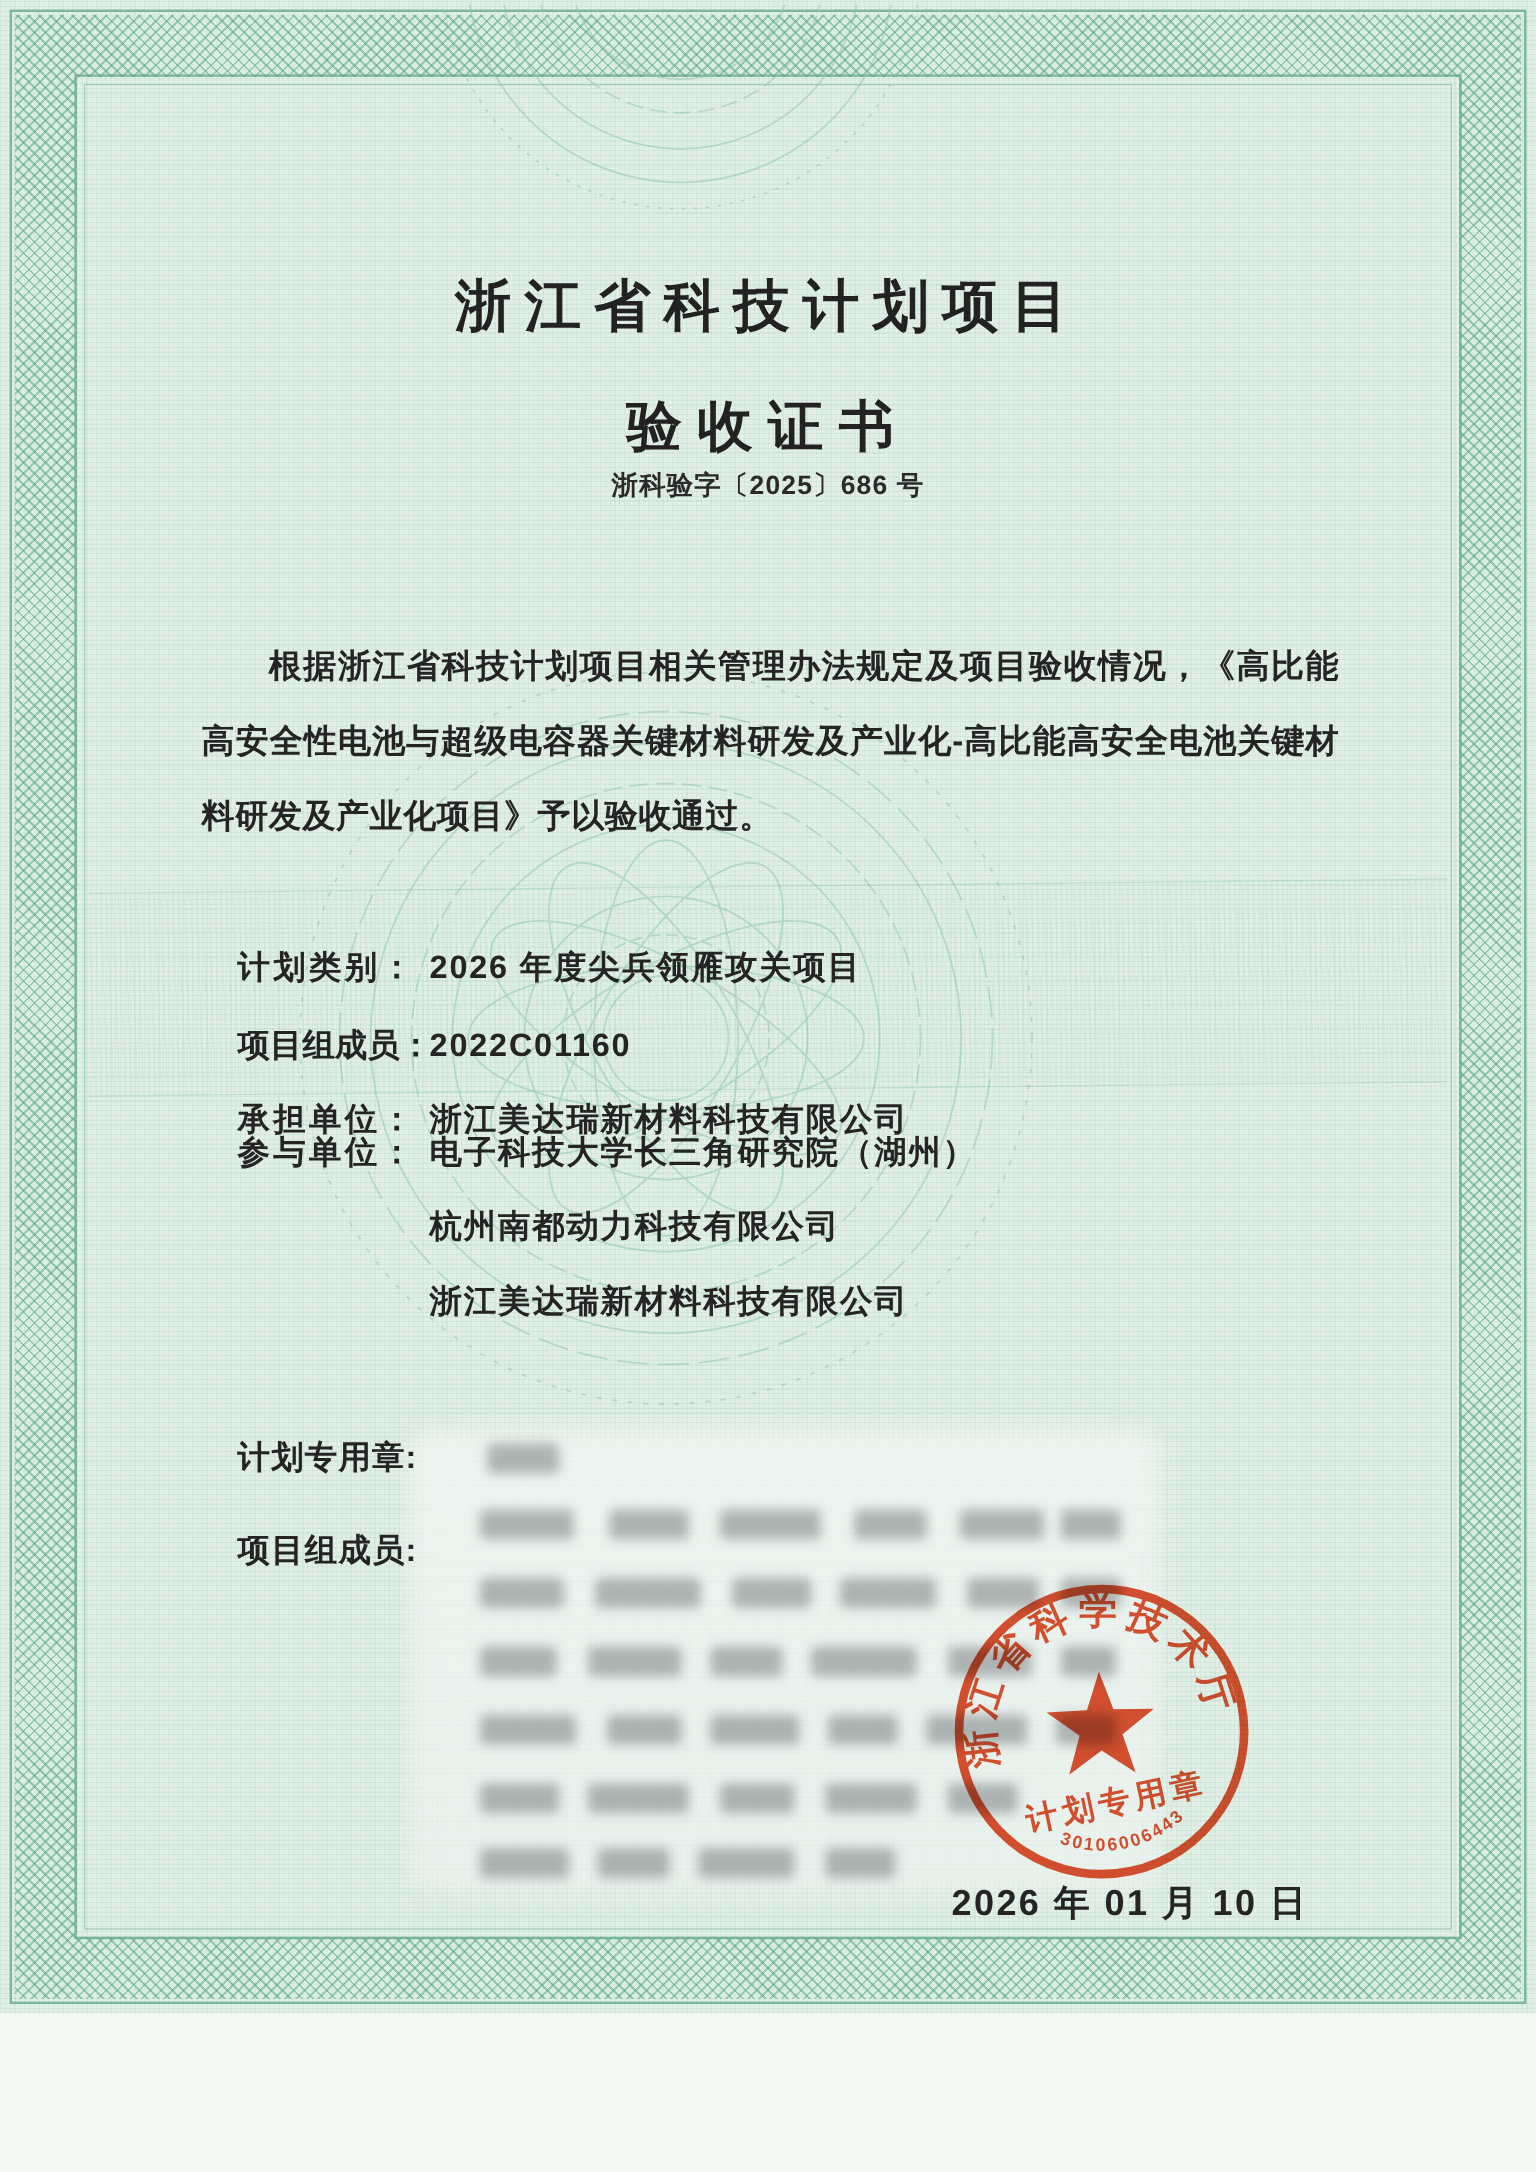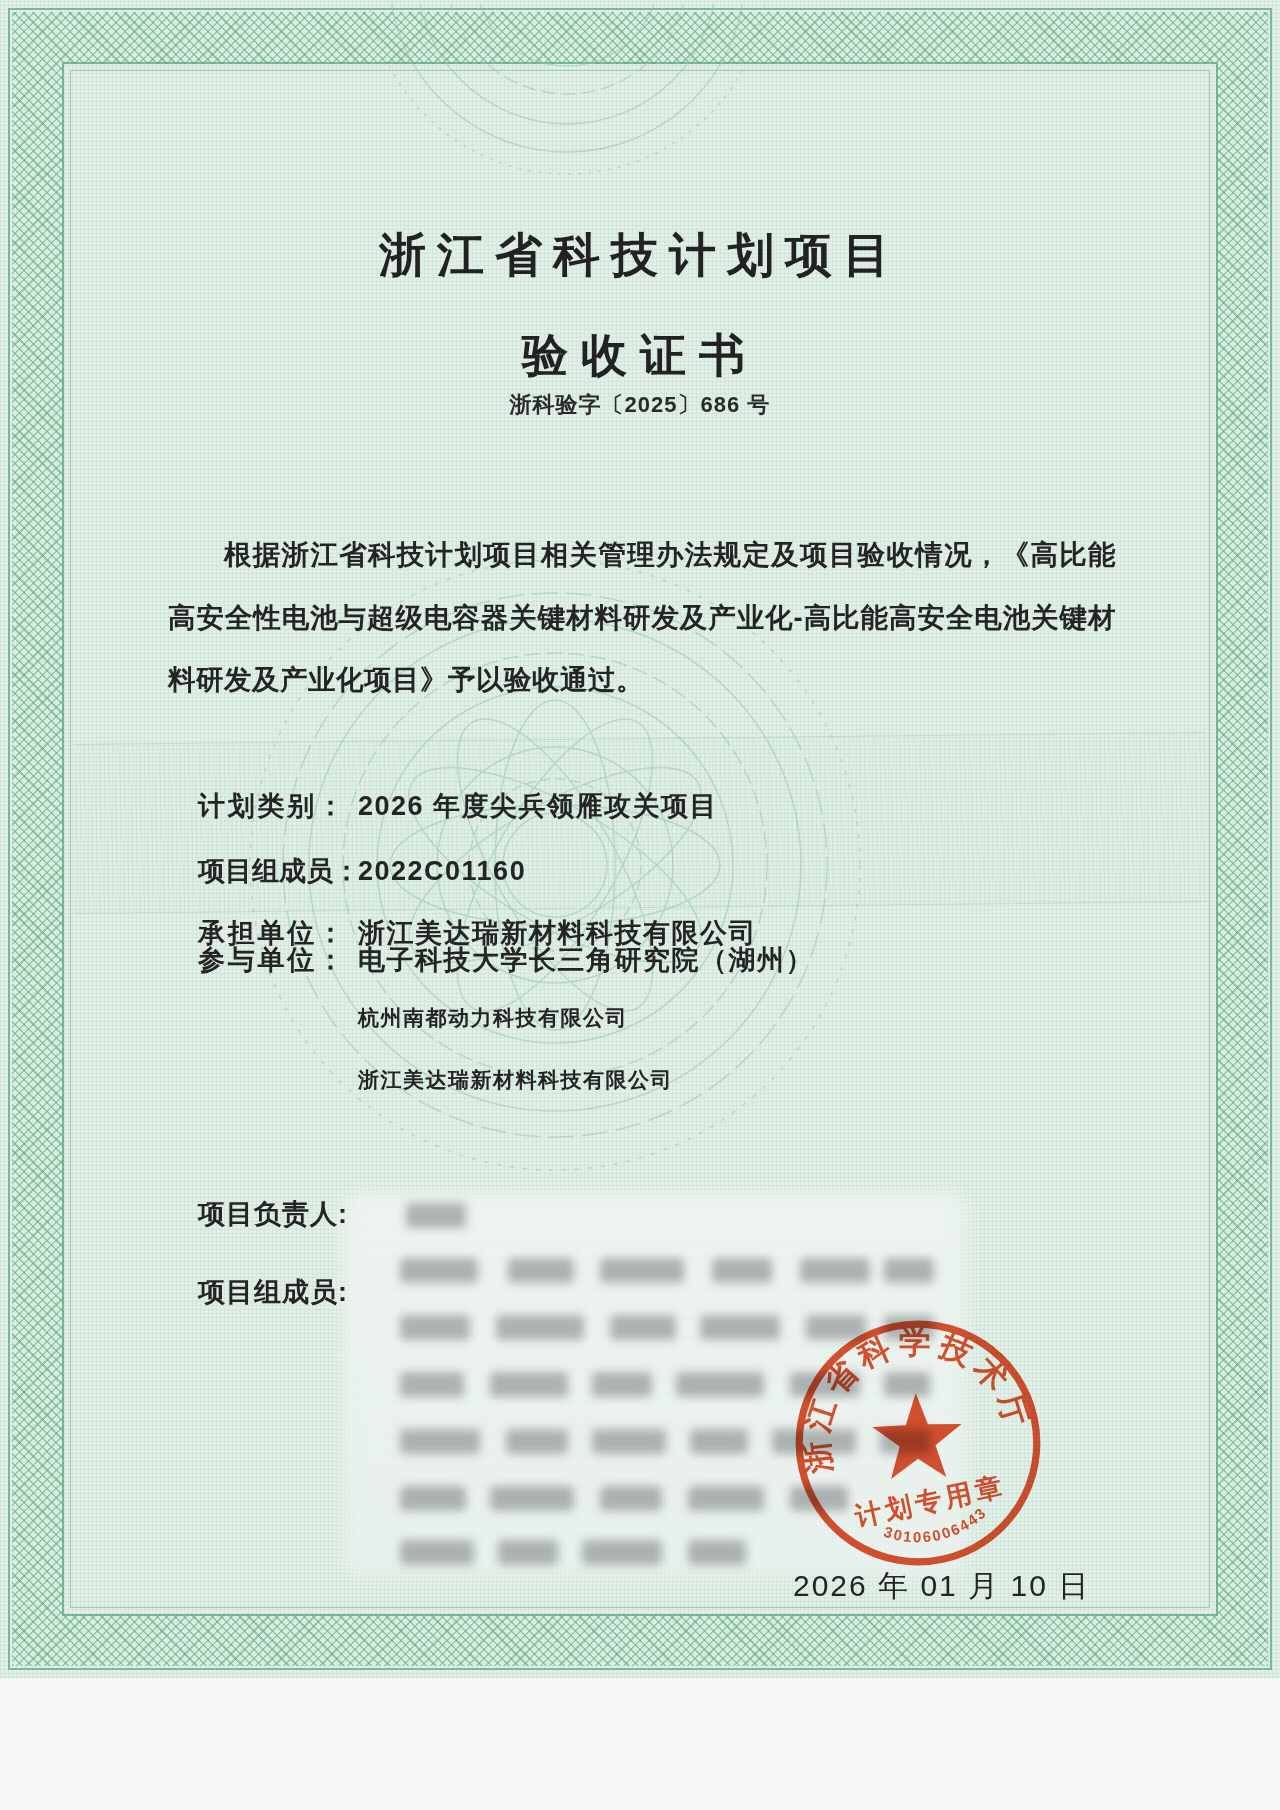--- a/index.html
+++ b/index.html
@@ -50,25 +50,25 @@
   .docno{top:390px;font-size:22px;font-weight:700;letter-spacing:1px;color:#2a2a2a;}
   .body-par{
     position:absolute;left:168px;top:524px;width:948px;
     font-size:27.5px;line-height:62.5px;font-weight:700;color:#242424;
     text-align:justify;text-indent:56px;letter-spacing:.5px;
   }
   .frow{position:absolute;left:198px;white-space:nowrap;font-size:27px;font-weight:700;color:#242424;}
   .flabel{display:inline-block;width:146px;text-align:justify;text-align-last:justify;margin-top:36px;}
   .flabel5{display:inline-block;letter-spacing:1px;}
   .fval{display:inline-block;margin-left:14px;letter-spacing:1.5px;}
-  .fcont{position:absolute;left:358px;white-space:nowrap;font-size:21px;font-weight:700;letter-spacing:1.5px;color:#242424;}
+  .fcont{position:absolute;left:358px;white-space:nowrap;font-size:27px;font-weight:700;letter-spacing:1.5px;color:#242424;}
   .r1{top:752px}.r2{top:817px}.r3{top:879px}.r4{top:906px}
   .c1{top:1004px}.c2{top:1066px}.c3{top:1130px}
   .r5{top:1196px}.r6{top:1274px}
-  .date{position:absolute;left:793px;top:1566px;font-size:30px;font-weight:400;letter-spacing:2px;color:#242424;white-space:nowrap;text-align:right;}
+  .date{position:absolute;left:793px;top:1566px;font-size:30px;font-weight:700;letter-spacing:2px;color:#242424;white-space:nowrap;text-align:right;}
   
   .blob{position:absolute;height:25px;background:#6e7476;opacity:.5;border-radius:4px;filter:blur(5px);}
   
   .stamp{position:absolute;left:790px;top:1315px;width:256px;height:256px;
          transform:rotate(-12deg);opacity:.9;mix-blend-mode:multiply;}
 </style>
 </head>
 <body>
 
 <div class="page">
@@ -124,21 +124,21 @@
   </div>
   <div class="frow r4">
     <span class="flabel">参与单位：</span><span class="fval">电子科技大学长三角研究院（湖州）</span>
   </div>
   <div class="fcont c1">杭州南都动力科技有限公司</div>
   <div class="fcont c2">浙江美达瑞新材料科技有限公司</div>
 
   <div class="haze"></div>
 
   <div class="frow r5">
-    <span class="flabel5">项目负责人:</span>
+    <span class="flabel5">计划专用章:</span>
   </div>
   <div class="frow r6">
     <span class="flabel5">项目组成员:</span>
   </div>
 
   <div class="blob" style="left:406px;top:1203px;width:60px"></div>
 
   <div class="blob" style="left:400px;top:1258px;width:78px"></div>
   <div class="blob" style="left:508px;top:1258px;width:66px"></div>
   <div class="blob" style="left:600px;top:1258px;width:84px"></div>

